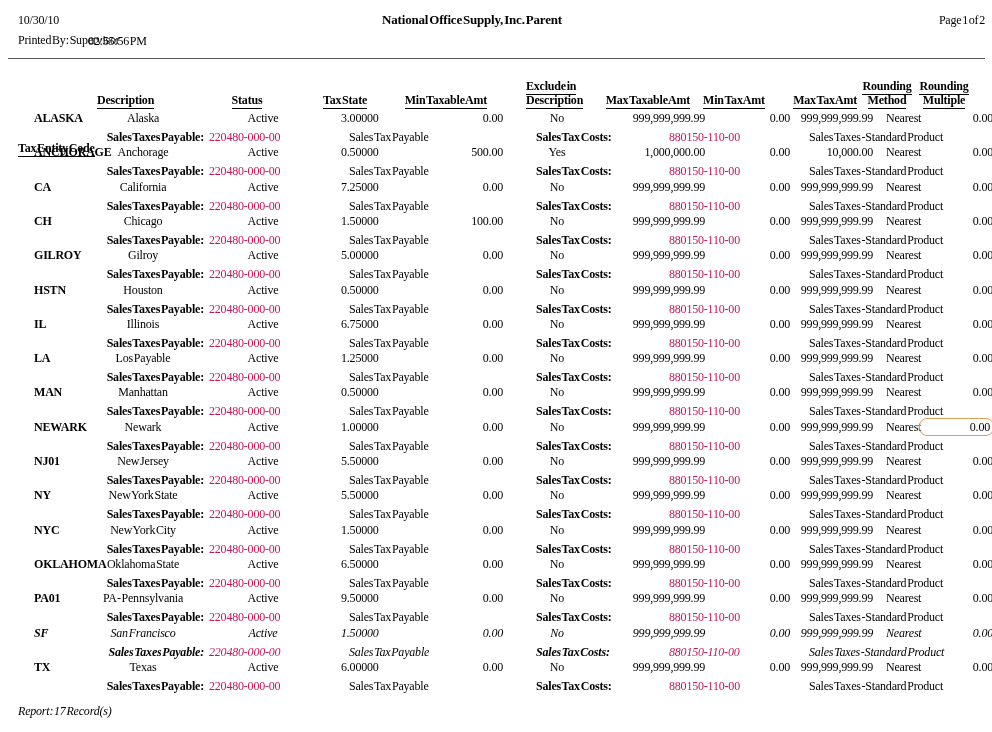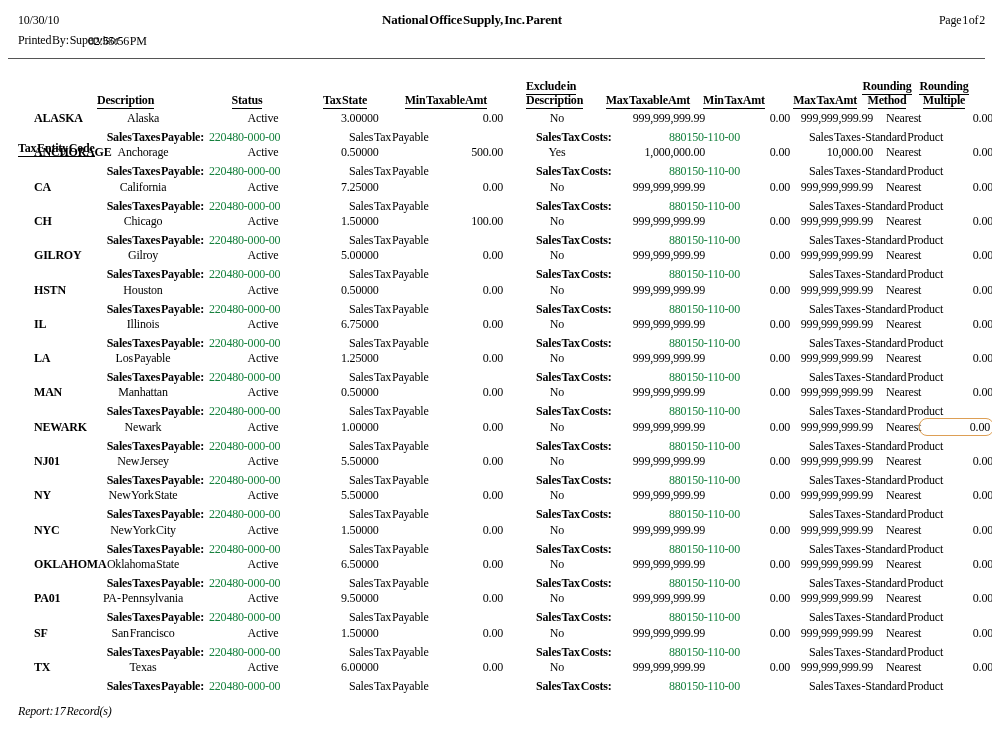--- a/index.html
+++ b/index.html
@@ -4,21 +4,21 @@
 <style>
   html,body{margin:0;padding:0;background:#fff;}
   .page{position:relative;width:992px;height:732px;background:#ffffff;
         font-family:"Liberation Serif","DejaVu Serif",serif;font-size:12px;color:#000;
         word-spacing:-2px;letter-spacing:-0.2px;overflow:hidden;}
   .abs{position:absolute;white-space:nowrap;line-height:13px;}
   .b{font-weight:bold;}
   .i{font-style:italic;}
   .u{border-bottom:1px solid #000;padding-bottom:1px;}
   .right{text-align:right;}
-  .acct{color:#15803d;cursor:pointer;}
+  .acct{color:#be185d;cursor:pointer;}
   .rule{position:absolute;left:8px;top:58px;width:977px;border-top:1px solid #555;height:0;}
   .title{font-size:17px;letter-spacing:-0.3px;}
   .company{font-size:13px;}
   .ctrbox{left:0;width:944px;text-align:center;}
 
   
   .hdr{position:absolute;left:0;top:0;width:992px;font-weight:bold;}
   .hl1{top:80px;} .hl2{top:94px;}
   .h-code{left:18px;margin-top:48px;} .h-desc{left:97px;}
   .h-status{left:222px;width:50px;text-align:center;}
@@ -439,21 +439,21 @@
       <div class="line sub">
         <span class="cell s-paylabel">Sales Taxes Payable:</span>
         <span class="cell s-payacct acct">220480-000-00</span>
         <span class="cell s-paydesc">Sales Tax Payable</span>
         <span class="cell s-costlabel">Sales Tax Costs:</span>
         <span class="cell s-costacct acct">880150-110-00</span>
         <span class="cell s-costdesc">Sales Taxes -Standard Product</span>
       </div>
     </div>
 
-    <div class="row-block" style="top: 627px;">
+    <div class="row-block" style="top: 627px; font-style: italic;">
       <div class="line main">
         <span class="cell c-code">SF</span>
         <span class="cell c-desc">San Francisco</span>
         <span class="cell c-status">Active</span>
         <span class="cell c-rate">1.50000</span>
         <span class="cell c-mintaxable">0.00</span>
         <span class="cell c-excl">No</span>
         <span class="cell c-maxtaxable">999,999,999.99</span>
         <span class="cell c-mintaxamt">0.00</span>
         <span class="cell c-maxtaxamt">999,999,999.99</span>

